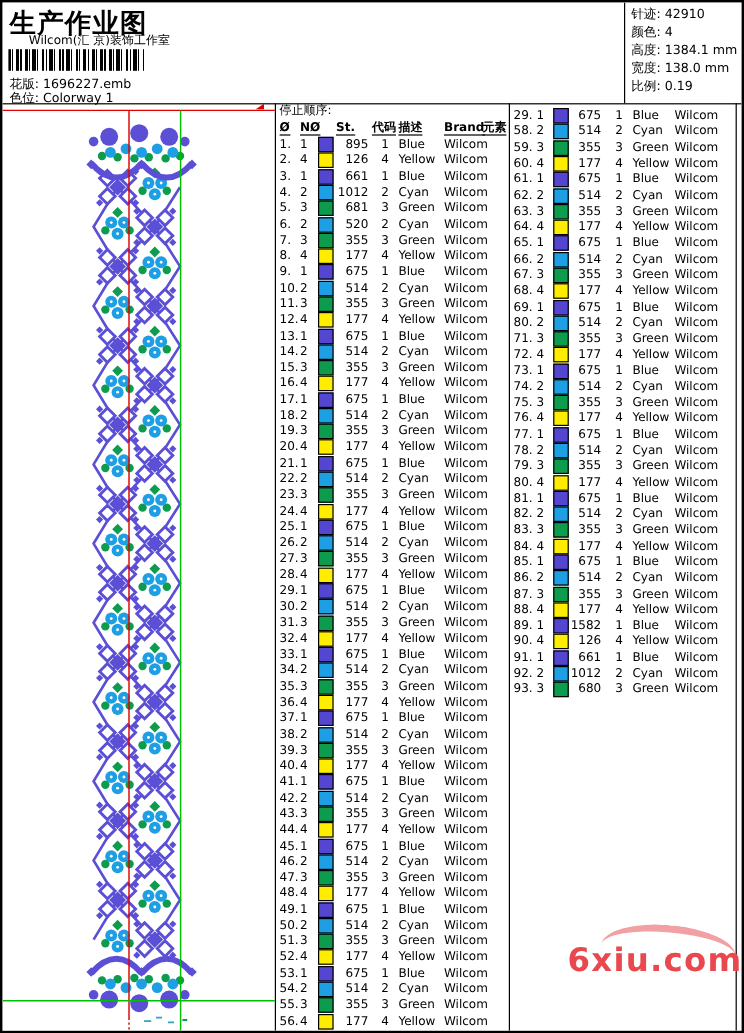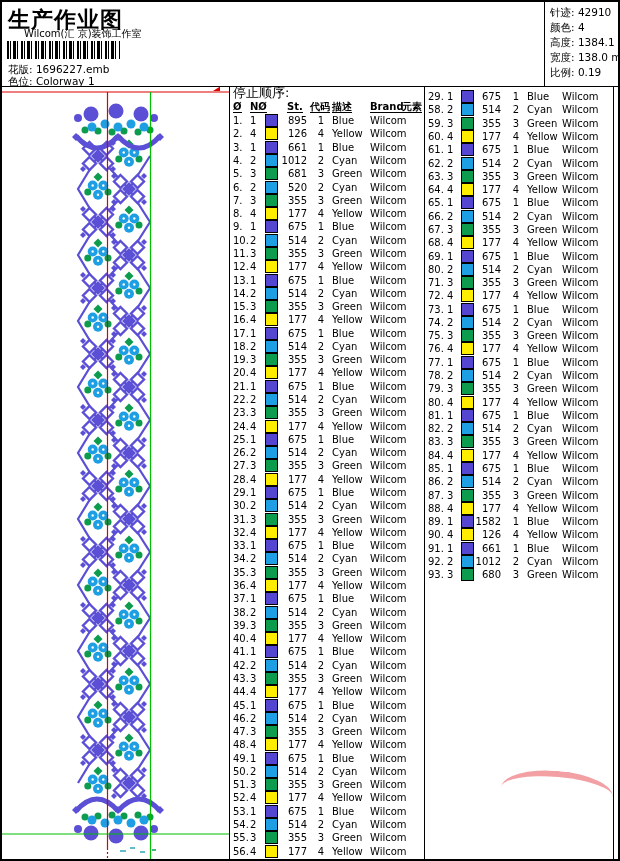--- a/index.html
+++ b/index.html
@@ -6,47 +6,47 @@
   .page{position:relative;width:620px;height:861px;box-sizing:border-box;border:2px solid #000;
         background:#fff;font-family:"DejaVu Sans","Liberation Sans",sans-serif;color:#000;overflow:hidden;}
   
   .title{position:absolute;left:6px;top:3px;font-size:22px;font-weight:bold;letter-spacing:1px;}
   .studio{position:absolute;left:6px;top:25px;font-size:10px;margin-left:16px;}
   .barcode{position:absolute;left:5px;top:39px;width:113px;height:18px;
     background:repeating-linear-gradient(90deg,#000 0 2px,#fff 2px 3px,#000 3px 4px,#fff 4px 6px,
                #000 6px 9px,#fff 9px 10px,#000 10px 11px,#fff 11px 14px);}
   .hrow{position:absolute;left:6px;font-size:10.5px;}
   .hline{position:absolute;left:0;top:84px;width:100%;height:1px;background:#000;}
-  .infobox{position:absolute;left:542px;top:0;width:74px;height:84px;border-left:1px solid #000;
+  .infobox{position:absolute;left:518px;top:0;width:74px;height:84px;border-left:1px solid #000;
            padding:3px 0 0 5px;box-sizing:border-box;font-size:10.5px;line-height:15px;}
   .irow{white-space:nowrap;}
   
   .vline{position:absolute;top:84px;bottom:0;width:1px;background:#000;}
   
   .design{position:absolute;left:0;top:84px;}
   .chain{fill:none;stroke:var(--violet);stroke-width:2.2;}
   .petal{fill:#fff;stroke:var(--violet);stroke-width:2.4;}
   .vi{fill:var(--violet);} .cy{fill:var(--cyan);} .gr{fill:var(--green);} .wd{fill:#fff;}
   .swag{fill:none;stroke:var(--violet);stroke-width:5;}
   .rl{stroke:var(--rline);stroke-width:1.2;} .gl{stroke:var(--gline);stroke-width:1.2;}
   .td{stroke:#2FA6B8;stroke-width:1.5;}
   
   .tbl{position:absolute;top:84px;font-size:10px;}
   .tleft{left:228px;width:194px;}
   .tright{left:423px;width:188px;padding-top:4px;}
-  .stoplab{height:14px;line-height:14px;padding-left:3px;font-size:13px;white-space:nowrap;}
+  .stoplab{height:14px;line-height:14px;padding-left:3px;font-size:10px;white-space:nowrap;}
   .thead,.trow{display:grid;align-items:center;}
   .tleft .thead,.tleft .trow{grid-template-columns:20px 13px 17px 30px 16px 44px 32px 22px;}
   .tright .trow{grid-template-columns:22px 12px 16px 29px 17px 41px 51px;}
   .thead{height:14px;font-weight:bold;white-space:nowrap;}
   .thead .u{border-bottom:1px solid #000;display:inline-block;line-height:11px;}
   .trow{height:13.29px;white-space:nowrap;}
   .c1{padding-left:3px;} .c4{text-align:right;padding-right:3px;} .c5{text-align:right;padding-right:2px;}
   .c6{padding-left:6px;} .c8{text-align:left;padding-right:2px;}
-  .hc4{text-align:center;padding:0;}
+  .hc4{padding:0;}
   .swatch{width:11px;height:11px;border:1px solid #000;display:inline-block;vertical-align:middle;margin-left:2px;}
   
   .qr{position:absolute;left:469px;top:686px;width:100px;height:100px;background:
       repeating-linear-gradient(90deg,rgba(130,130,130,.9) 0 3px,transparent 3px 6px),
       repeating-linear-gradient(0deg,#9a9a9a 0 3px,#fff 3px 6px);}
   .finder{position:absolute;width:16px;height:16px;border:4px solid #828282;background:#fff;box-shadow:0 0 0 3px #fff;}
   .finder::after{content:"";position:absolute;left:4px;top:4px;width:8px;height:8px;background:#828282;}
   .f-tl{left:4px;top:4px;} .f-tr{right:4px;top:4px;} .f-bl{left:4px;bottom:4px;}
   .stamp{position:absolute;left:34px;top:31px;width:30px;height:34px;background:rgba(255,255,255,.93);
          border:2px solid #E2403F;color:#E2403F;font-size:12px;line-height:16px;text-align:center;
@@ -1101,14 +1101,15 @@
           <span class="c3"><span class="swatch" style="background: rgb(13, 155, 77);"></span></span>
           <span class="c4">680</span>
           <span class="c5">3</span>
           <span class="c6">Green</span>
           <span class="c7">Wilcom</span>
         </div>
       </div>
   </div>
 
   <div class="swoosh"></div>
+  <div class="wm">6xiu.com</div>
 
 </div>
 
 </body></html>

